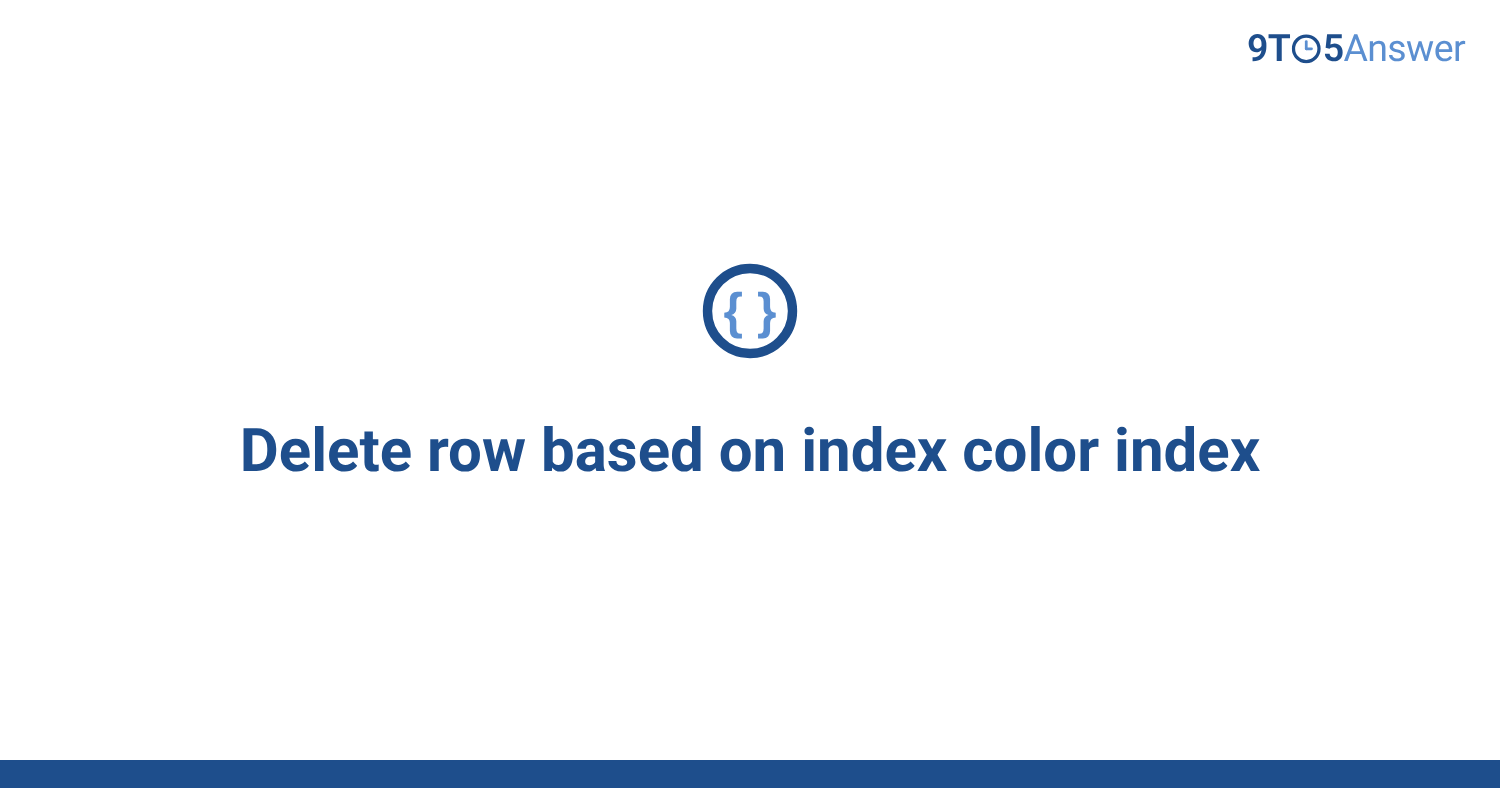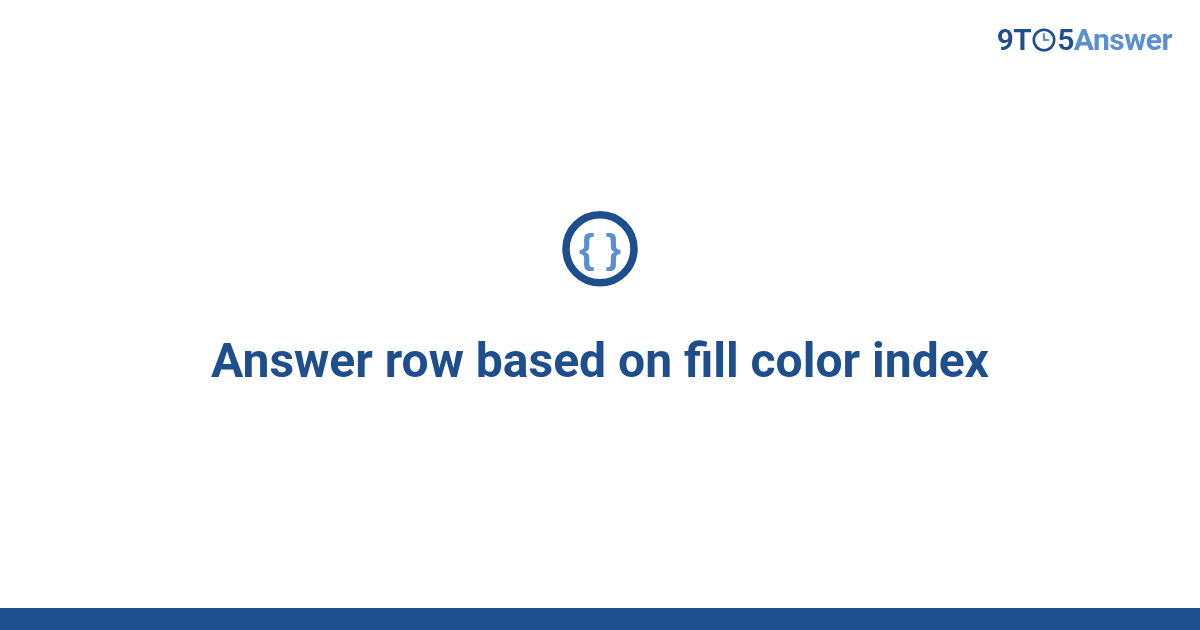--- a/index.html
+++ b/index.html
@@ -38,21 +38,21 @@
       position: relative;
       top: 2px;
       margin: 0 1px;
     }
     .logo .five {
       color: #1e4e8c;
       font-weight: 600;
     }
     .logo .answer {
       color: #5b8fd1;
-      font-weight: 700;
+      font-weight: 400;
     }
     .center-content {
       position: absolute;
       top: 50%;
       left: 50%;
       transform: translate(-50%, -58%);
       display: flex;
       flex-direction: column;
       align-items: center;
       width: 100%;
@@ -92,16 +92,16 @@
     </span><span class="five">5</span><span class="answer">Answer</span>
 </div>
 
 <div class="center-content">
   <div class="icon-badge">
     <svg width="78" height="78" viewBox="0 0 78 78">
       <circle cx="39" cy="39" r="34" fill="none" stroke="#1e4e8c" stroke-width="7.5"></circle>
       <text x="39" y="53" text-anchor="middle" font-size="40" font-weight="700" fill="#5b8fd1" font-family="Arial, sans-serif">{ }</text>
     </svg>
   </div>
-  <h1 class="title">Answer row based on fill color index</h1>
+  <h1 class="title">Delete row based on index color index</h1>
 </div>
 
 <div class="footer-bar"></div>
 
 </body></html>

